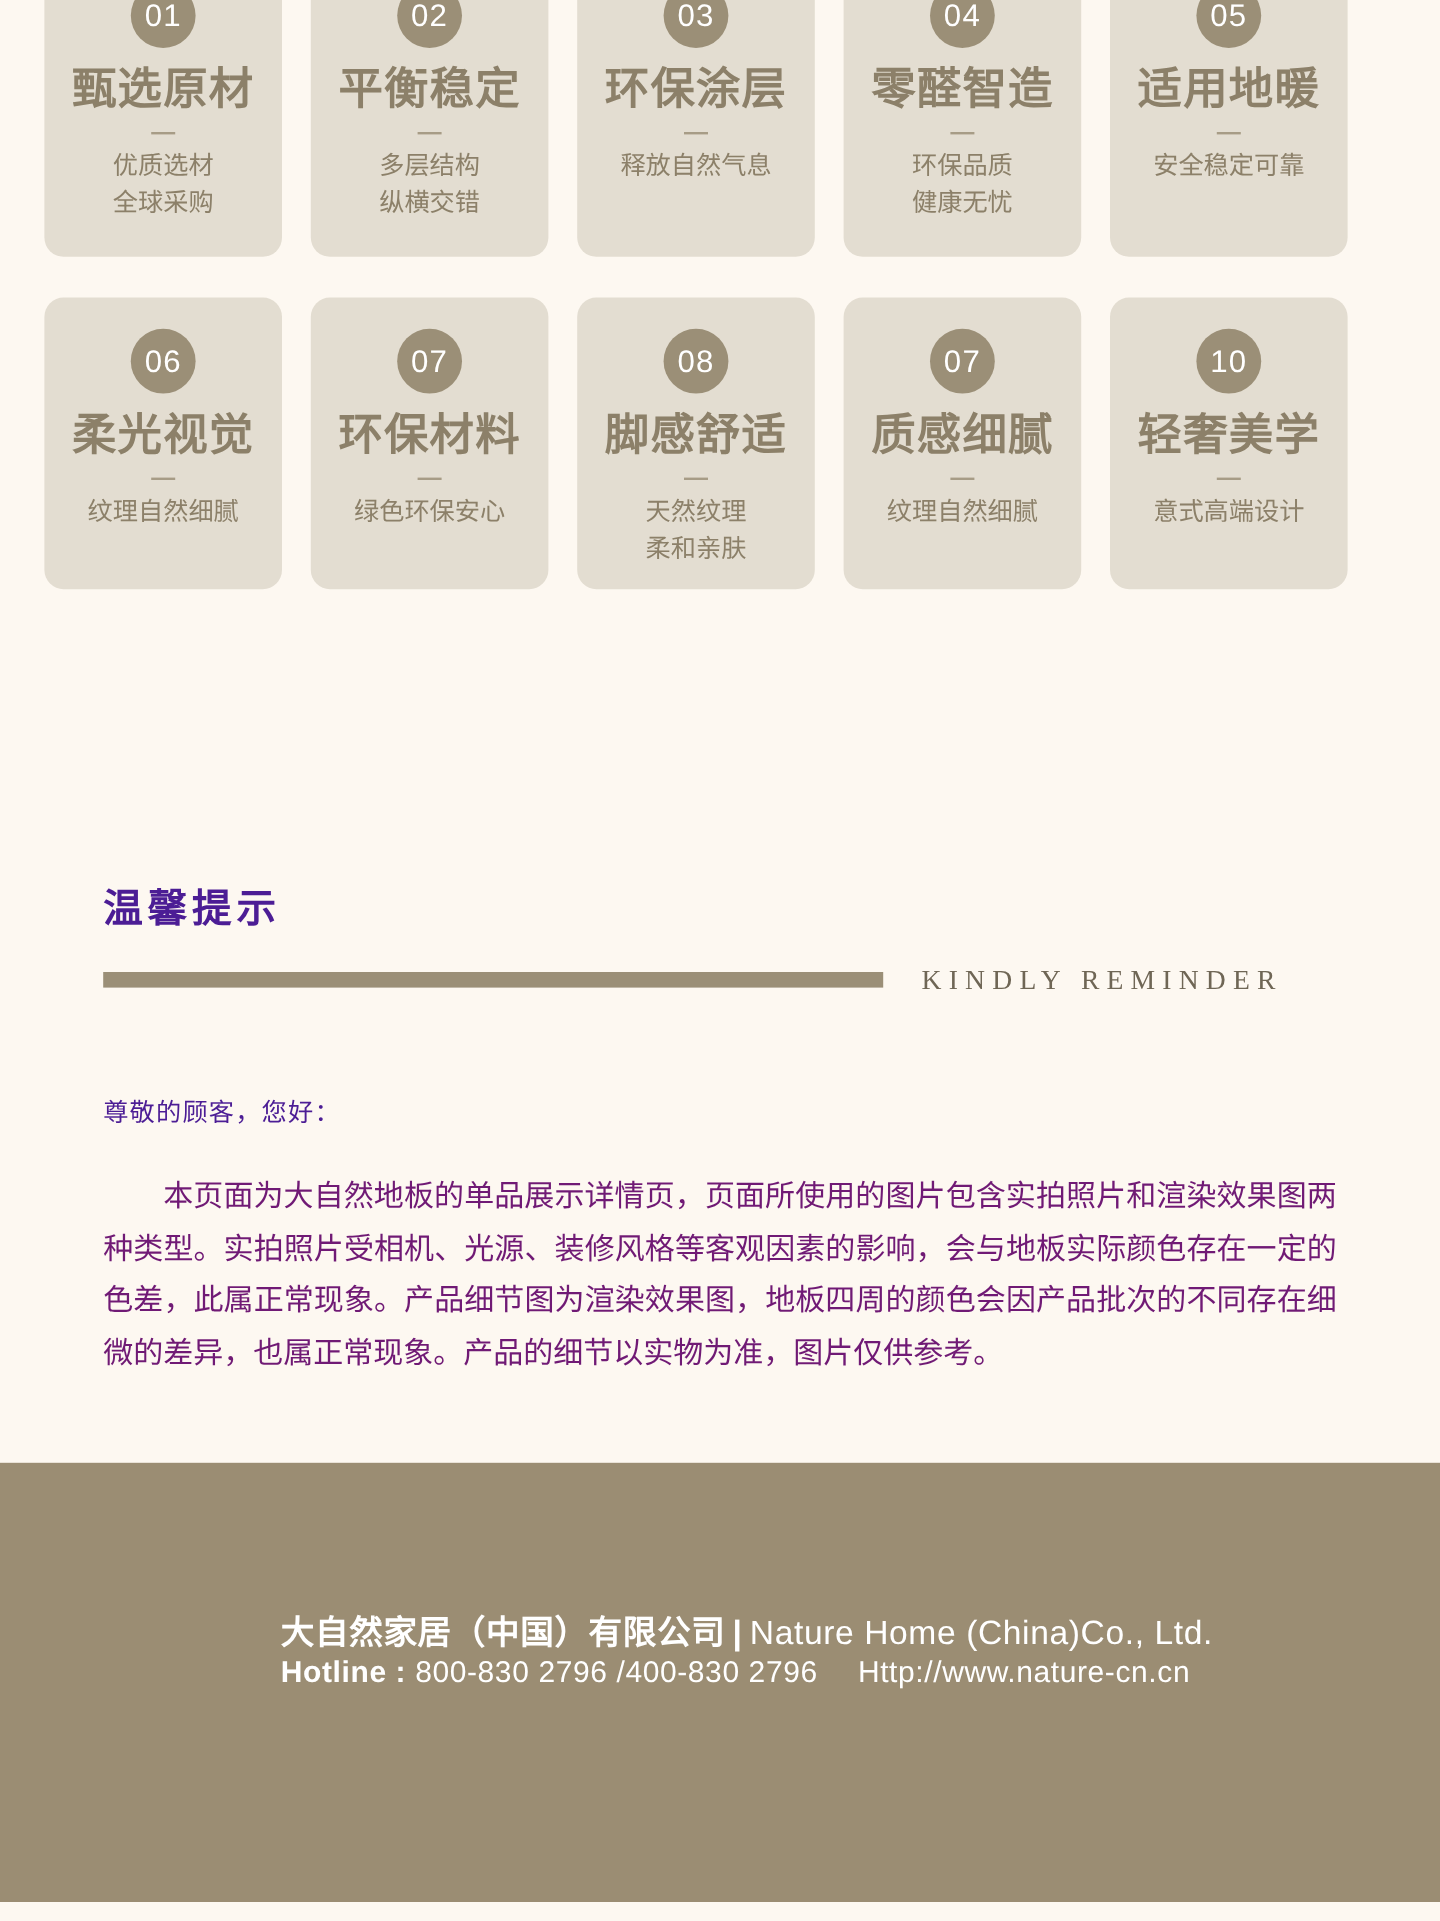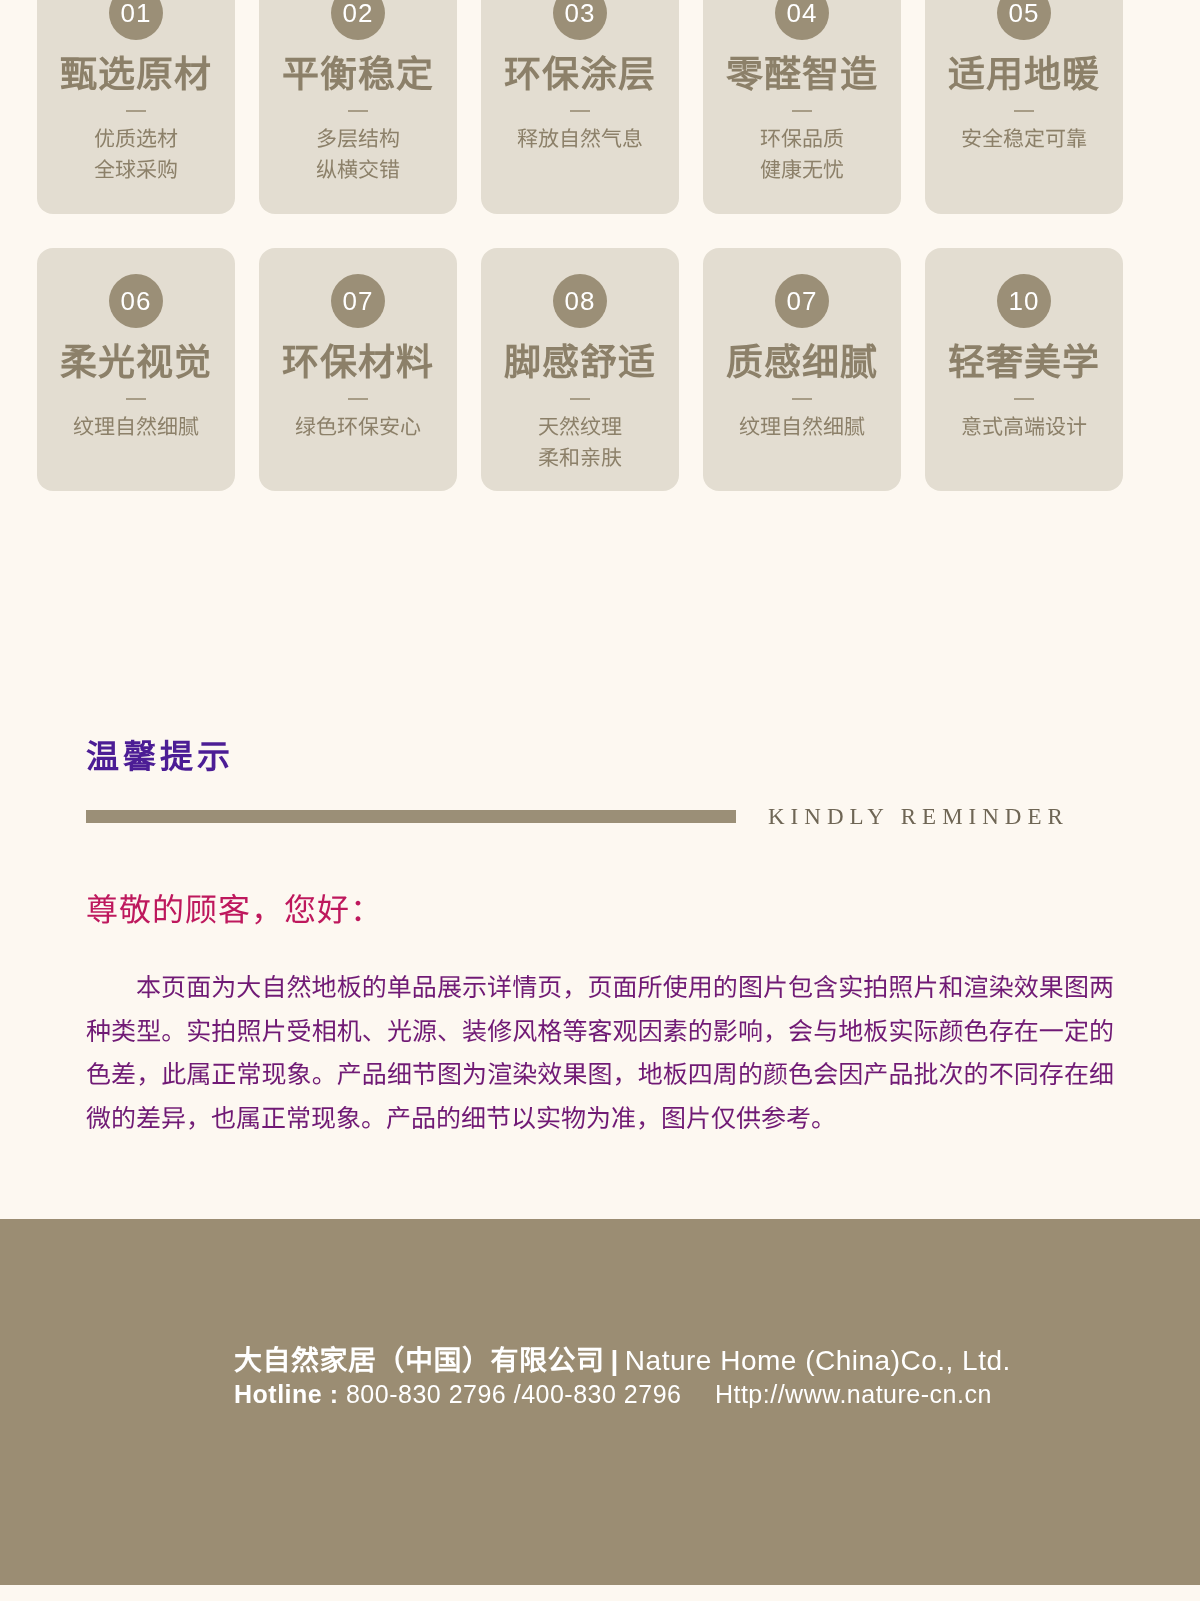--- a/index.html
+++ b/index.html
@@ -107,23 +107,23 @@
   }
   .reminder-en {
     margin-left: 32px;
     font-size: 23px;
     color: #6f6655;
     letter-spacing: 6px;
     font-family: "Liberation Serif", serif;
     white-space: nowrap;
   }
   .reminder-greeting {
-    margin-top: 54px;
-    font-size: 32px;
-    color: #be185d;
+    margin-top: 80px;
+    font-size: 21px;
+    color: #4c1d95;
     letter-spacing: 1px;
   }
   .reminder-body {
     margin-top: 36px;
     font-size: 25px;
     color: #701a75;
     line-height: 1.75;
     text-indent: 2em;
     text-align: justify;
   }

